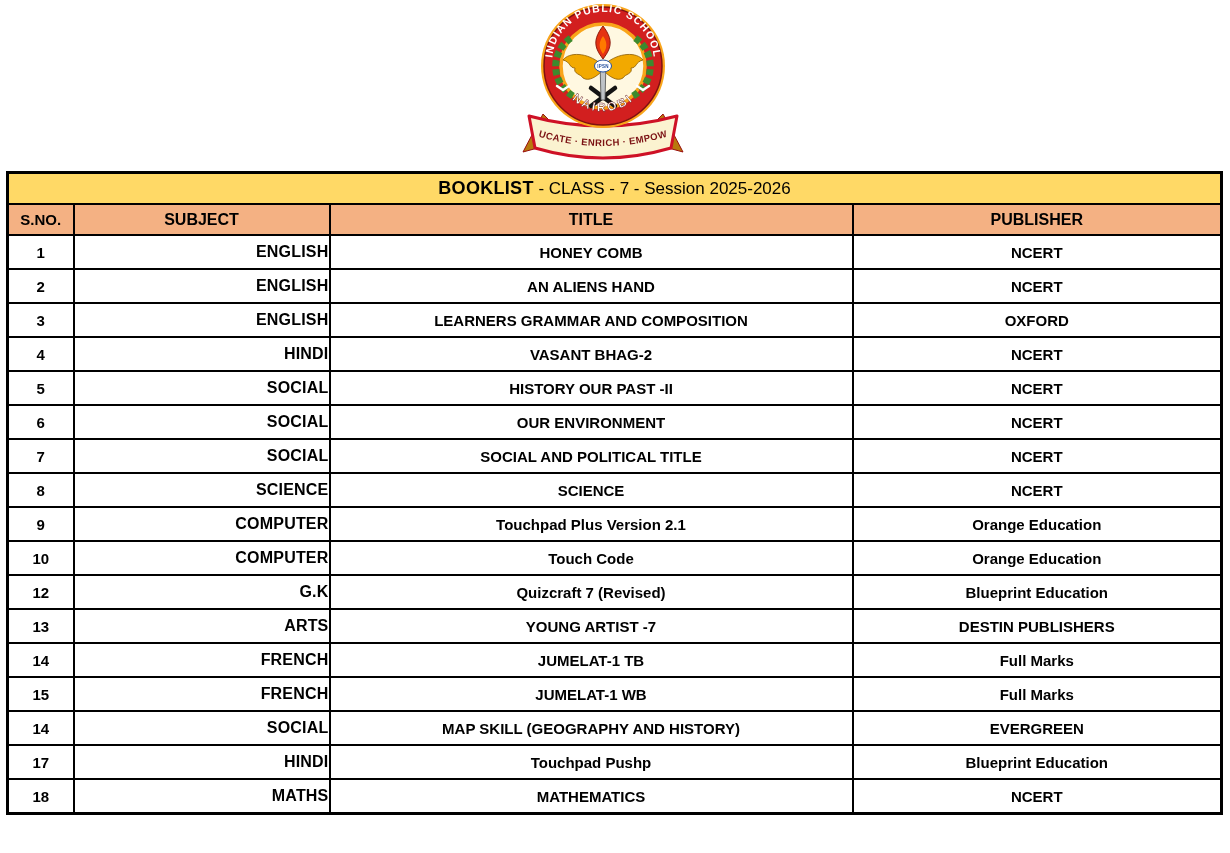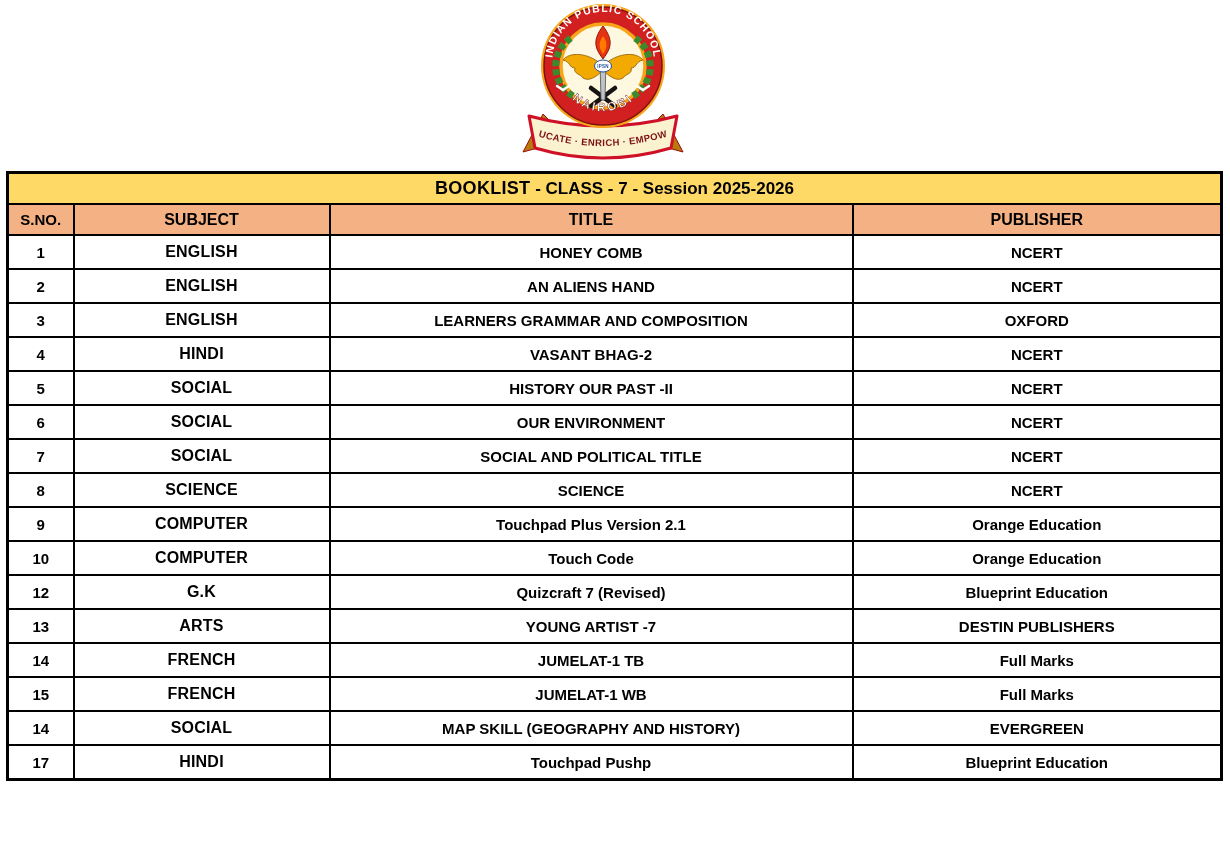--- a/index.html
+++ b/index.html
@@ -28,34 +28,34 @@
     overflow:hidden;
     white-space:nowrap;
   }
   th.title-row{
     background:#FFD966;
     height:29px;
     text-align:center;
     font-size:17px;
   }
   th.title-row .t-main{font-size:18px;font-weight:bold;letter-spacing:0.3px;}
-  th.title-row .t-rest{font-weight:bold;}
+  th.title-row .t-rest{font-weight:normal;}
   tr.cols th{
     background:#F4B183;
     height:29px;
     text-align:center;
     font-size:16px;
     margin-top:21px;
   }
   tr.cols th.h-sno{font-size:15px;}
   tbody td{height:32px;font-size:15px;}
   td.col-sno{text-align:center;}
   td.col-subject{
     color:#538135;
-    text-align:center;
+    text-align:right;
     padding-left:3px;
     font-size:16px;
     letter-spacing:0.2px;
   }
   td.col-title{text-align:center;margin-top:17px;}
   td.col-publisher{text-align:center;padding-left:4px;}
 </style>
 </head>
 <body>
 
@@ -224,16 +224,22 @@
           <td class="col-subject">SOCIAL</td>
           <td class="col-title">MAP SKILL (GEOGRAPHY AND HISTORY)</td>
           <td class="col-publisher">EVERGREEN</td>
         </tr>
         <tr>
           <td class="col-sno">17</td>
           <td class="col-subject">HINDI</td>
           <td class="col-title">Touchpad Pushp</td>
           <td class="col-publisher">Blueprint Education</td>
         </tr>
+        <tr>
+          <td class="col-sno">18</td>
+          <td class="col-subject">MATHS</td>
+          <td class="col-title">MATHEMATICS</td>
+          <td class="col-publisher">NCERT</td>
+        </tr>
       </tbody>
   </table>
 
 </div>
 
 </body></html>

